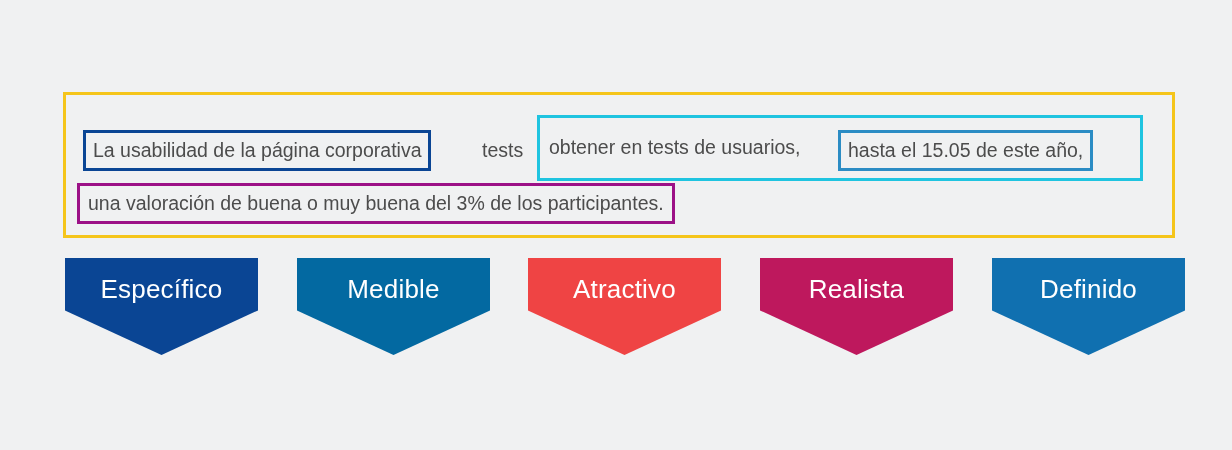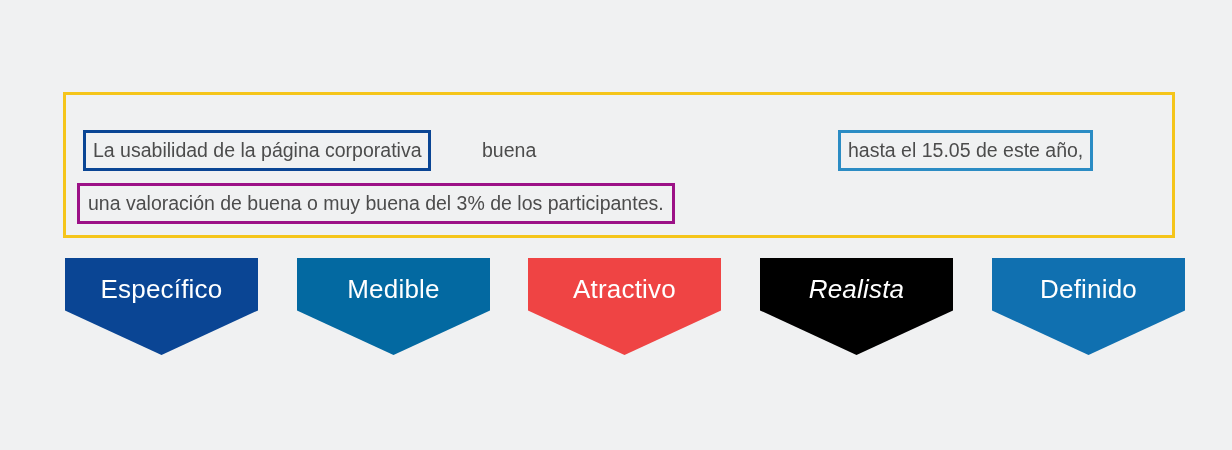--- a/index.html
+++ b/index.html
@@ -143,22 +143,23 @@
 <body>
 
 <div id="smart-canvas">
 
   <div class="goal-frame"></div>
 
   <div class="sentence">
 
     <span class="seg seg-specific">La usabilidad de la página corporativa</span>
 
-    <span class="seg seg-plain">buena</span>
+    <span class="seg seg-plain">tests</span>
 
+    <span class="seg seg-measurable">obtener en tests de usuarios,</span>
 
     <span class="seg seg-timebound">hasta el 15.05 de este año,</span>
 
     <span class="seg seg-realistic">una valoración de buena o muy buena del 3% de los participantes.</span>
 
   </div>
 
   <div class="banners">
 
     <div class="banner b1" style="background:#0a4594;">
@@ -166,21 +167,21 @@
     </div>
 
     <div class="banner b2" style="background:#0369a1;">
       <span class="banner-label">Medible</span>
     </div>
 
     <div class="banner b3" style="background:#ef4444;">
       <span class="banner-label">Atractivo</span>
     </div>
 
-    <div class="banner b4" style="background:#000000;font-style:italic;">
+    <div class="banner b4" style="background:#be185d;">
       <span class="banner-label">Realista</span>
     </div>
 
     <div class="banner b5" style="background:#1070b0;">
       <span class="banner-label">Definido</span>
     </div>
 
   </div>
 
 </div>

